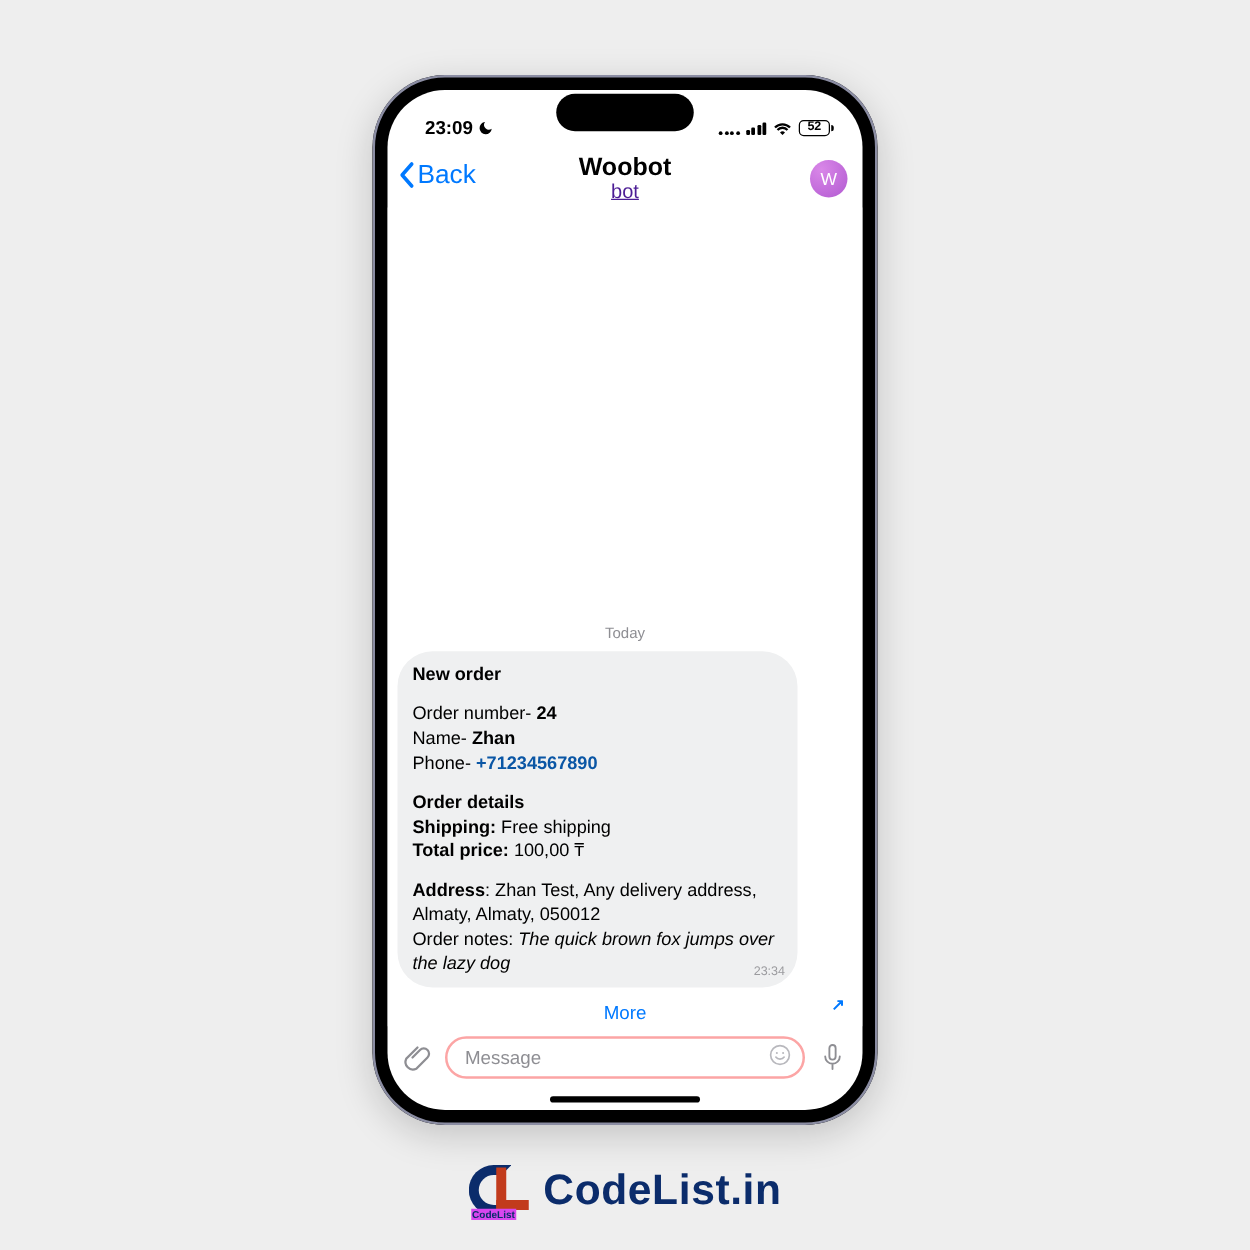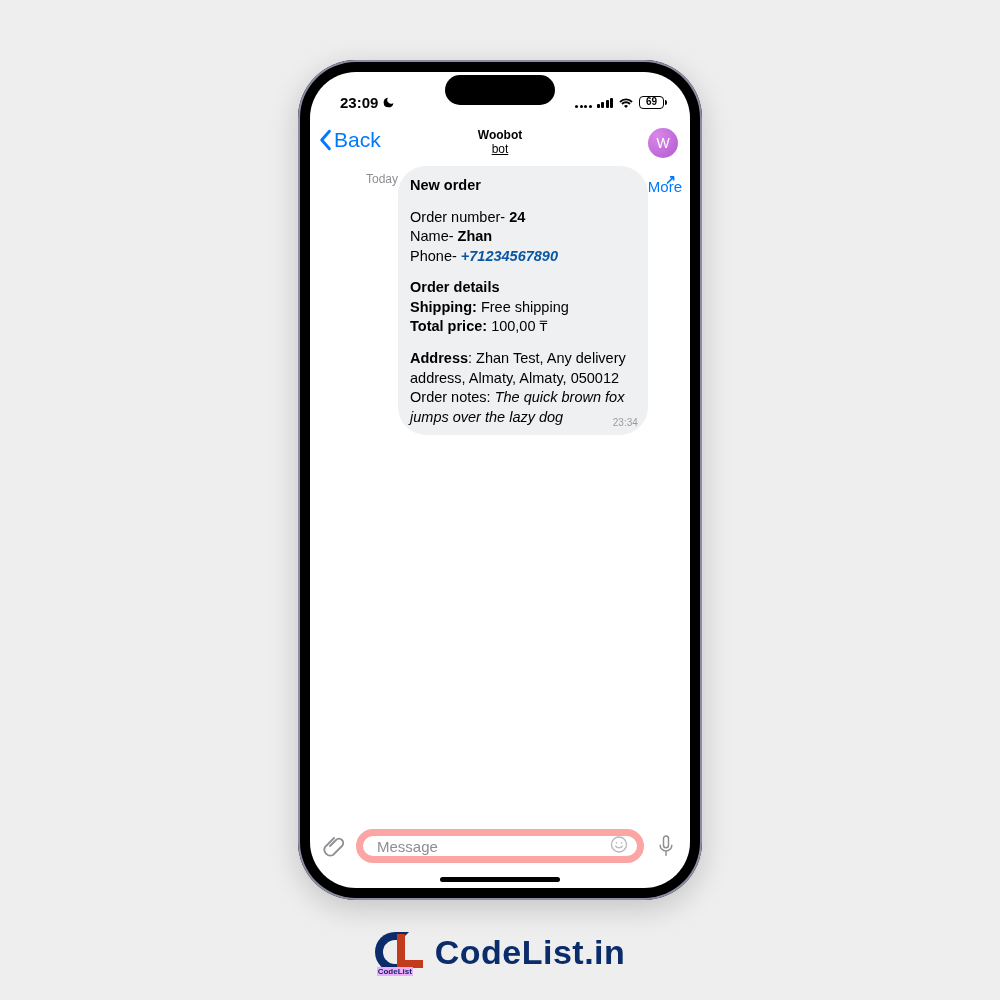--- a/index.html
+++ b/index.html
@@ -98,59 +98,58 @@
     border-bottom:1px solid rgba(0,0,0,0);
     display:flex; align-items:center; justify-content:center;
   }
   .back{
     position:absolute; left:8px; top:8px;
     display:flex; align-items:center; gap:2px;
     color:#0079ff; font-size:21px;
   }
   .back svg{display:block}
   .title-wrap{ text-align:center; line-height:1.1; }
-  .title{ font-weight:600; font-size:12px; color:#000;}
-  .subtitle{ font-size:12px; color:#000000;text-decoration:underline;}
+  .title{ font-weight:600; font-size:20px; color:#000;}
+  .subtitle{ font-size:16px; color:#4c1d95;text-decoration:underline;}
   .avatar{
     position:absolute; right:12px; top:8px;
     width:30px; height:30px; border-radius:50%;
     background: radial-gradient(circle at 30% 25%, #d987e8, #b25ad1);
     color:#fff; font-size:14px; font-weight:500;
     display:flex; align-items:center; justify-content:center;
   }
 
   
   .chat{
     flex:1;
     background:#ffffff;
-    display:flex; flex-direction:row;
+    display:flex; flex-direction:column;
     justify-content:flex-end;
     padding: 0 8px;
-    margin-left: 48px;
   }
   .date-sep{
     text-align:center;
     font-size:12px;
     color:#8e8e93;
     margin: 6px 0 8px;
   }
 
   .bubble{
     align-self:flex-start;
     max-width: 320px;
     background:#eff0f1;
     border-radius:28px;
     padding:10px 12px 8px 12px;
     font-size:14.5px;
     line-height:1.35;
     color:#000;
     position:relative;
   }
   .bubble b{ font-weight:700; }
-  .bubble .phone-link{ color:#0a56a5;font-style:italic; }
+  .bubble .phone-link{ color:#0a56a5; }
   .bubble .italic{ font-style:italic; }
   .msg-time{
     position:absolute;
     right:10px; bottom:6px;
     font-size:10px;
     color:#9b9b9f;
   }
   .spacer{height:12px}
 
   .more-row{
@@ -173,21 +172,21 @@
     padding:0 10px 4px 10px;
   }
   .attach, .mic{
     width:28px; height:28px;
     display:flex; align-items:center; justify-content:center;
     color:#8e8e93;
   }
   .msg-input{
     flex:1;
     height:34px;
-    border:7px solid #fca5a5;
+    border:2px solid #fca5a5;
     border-radius:18px;
     background:#fff;
     padding:0 34px 0 14px;
     font-size:15px;
     color:#8e8e93;
     display:flex; align-items:center;
     position:relative;
   }
   .msg-input .sticker{
     position:absolute; right:8px; top:50%; transform:translateY(-50%);
@@ -220,21 +219,21 @@
     position:absolute; left:22px; top:2px;
     width:8px; height:34px; background:#c23b1c;
   }
   .cl-l::after{
     content:""; position:absolute; left:0; bottom:0;
     width:26px; height:8px; background:#c23b1c;
   }
   .cl-tag{
     position:absolute; left:2px; bottom:-4px;
     font-size:8px; color:#0b2c6b; font-weight:600;
-    background:#f0abfc; padding:0 1px;
+    background:#d946ef; padding:0 1px;
   }
   .footer-text{
     font-size:34px; font-weight:700; color:#0b2c6b;
     letter-spacing:.5px;
   }
 </style>
 </head>
 <body>
 
 <div class="phone">
@@ -263,21 +262,21 @@
             <span></span>
             <span></span>
         </span>
         <span class="wifi">
           <svg width="16" height="12" viewBox="0 0 24 18">
               <path fill="#000" d="M12 18l-3-3a4.2 4.2 0 0 1 6 0zM4 10l-2-2a14 14 0 0 1 20 0l-2 2a11 11 0 0 0-16 0zm3 3l-2-2a9.5 9.5 0 0 1 14 0l-2 2a6.7 6.7 0 0 0-10 0z"></path>
             </svg>
         </span>
         <span class="battery">
           <span class="battery-body">
-              <span class="battery-txt">69</span>
+              <span class="battery-txt">52</span>
             </span>
         </span>
       </div>
     </div>
 
     <div class="navheader">
       <div class="back">
         <svg width="14" height="22" viewBox="0 0 12 20">
             <path fill="none" stroke="#0079ff" stroke-width="2.6" stroke-linecap="round" stroke-linejoin="round" d="M10 2 3 10l7 8"></path>
           </svg>

